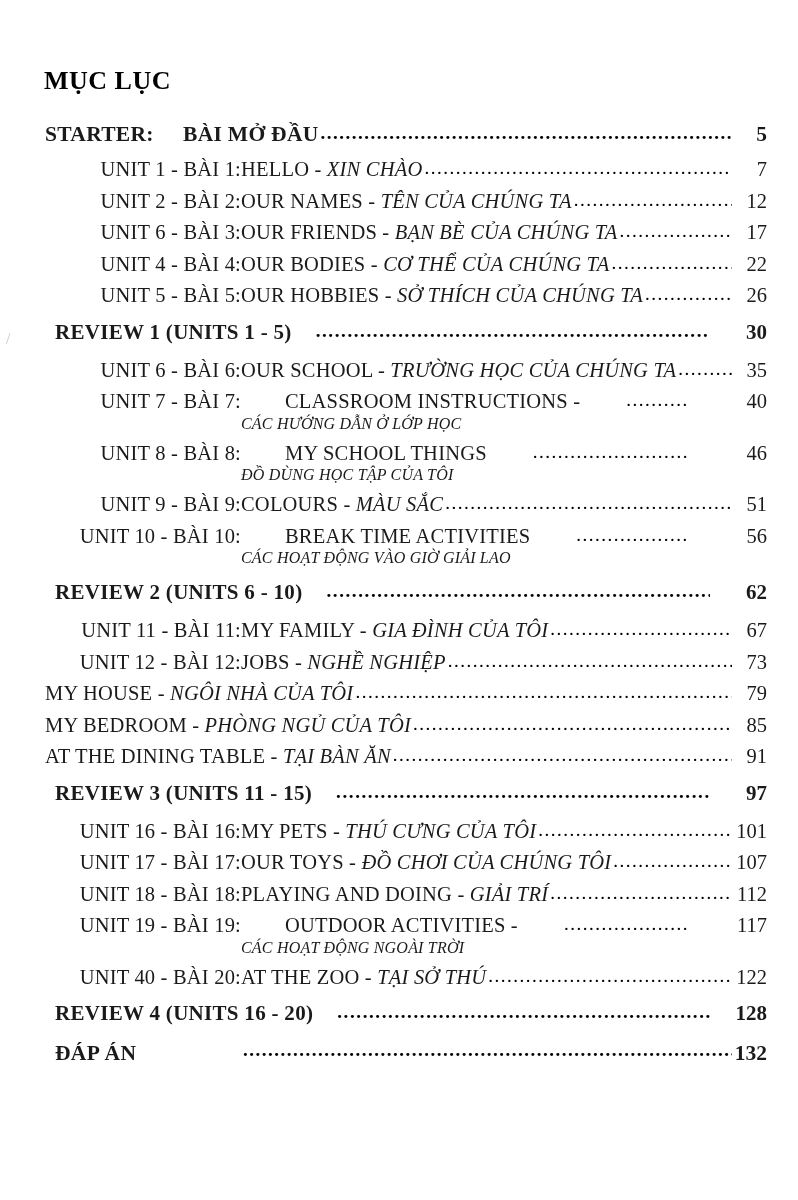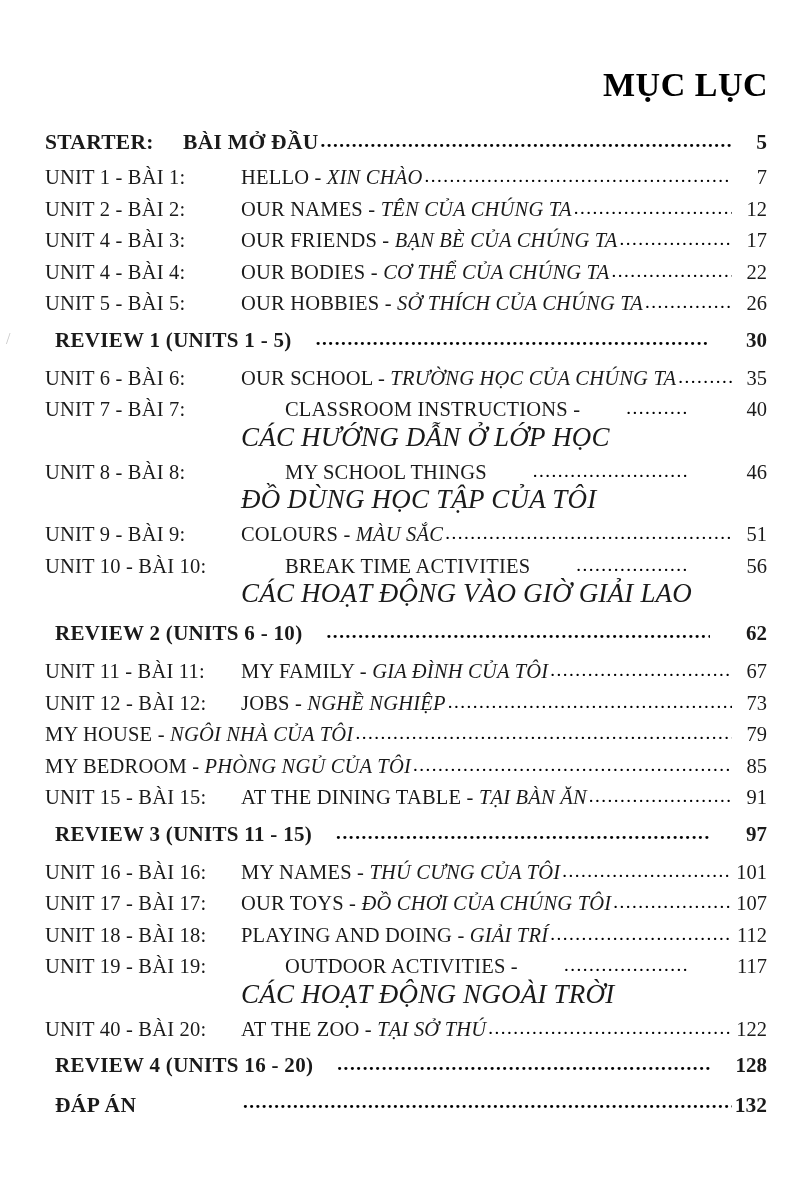--- a/index.html
+++ b/index.html
@@ -19,24 +19,24 @@
   .page {
     position: absolute;
     top: 0; left: 0;
     width: 798px;
     height: 1200px;
     box-sizing: border-box;
     padding: 66px 30px 0 44px;
   }
 
   .title {
-    text-align: right;
+    text-align: left;
     font-family: "Liberation Serif", serif;
     font-weight: bold;
-    font-size: 34px;
+    font-size: 26px;
     letter-spacing: 0.5px;
     margin: 0 0 26px 0;
     color: #000;
   }
 
   .toc {
     width: 722px;
     margin: 4px auto;
     font-family: Liberation Serif, serif;
   }
@@ -50,20 +50,21 @@
     margin-bottom: 11px;
   }
   .row.tight { margin-bottom: 4px; gap: 44px; }
 
   .unit {
     flex: 0 0 auto;
     width: 196px;
     white-space: nowrap;
     font-variant: small-caps;
     letter-spacing: 0.2px;
+    text-align: right;
   }
 
   .titlecell {
     flex: 0 1 auto;
     white-space: nowrap;
   }
   .eng {
     font-variant: small-caps;
     letter-spacing: 0.2px;
   }
@@ -89,21 +90,21 @@
     flex: 0 0 auto;
     text-align: right;
     min-width: 34px;
     white-space: nowrap;
   }
 
   
   .contline {
     display: flex;
     width: 100%;
-    font-size: 27px;
+    font-size: 16px;
     line-height: 1.0;
     margin-bottom: 11px;
   }
   .contline .spacer {
     flex: 0 0 auto;
     width: 196px;
   }
   .contline .viet2 {
     font-style: italic;
     font-variant: small-caps;
@@ -210,21 +211,21 @@
     </div>
 
     <div class="row">
       <span class="unit">UNIT 2 - BÀI 2:</span>
       <span class="titlecell"><span class="eng">OUR NAMES - </span><span class="viet">TÊN CỦA CHÚNG TA</span></span>
       <span class="dots">........................................................................................................................................................</span>
       <span class="pg">12</span>
     </div>
 
     <div class="row">
-      <span class="unit">UNIT 4 - BÀI 3:</span>
+      <span class="unit">UNIT 6 - BÀI 3:</span>
       <span class="titlecell"><span class="eng">OUR FRIENDS - </span><span class="viet">BẠN BÈ CỦA CHÚNG TA</span></span>
       <span class="dots">........................................................................................................................................................</span>
       <span class="pg">17</span>
     </div>
 
     <div class="row">
       <span class="unit">UNIT 4 - BÀI 4:</span>
       <span class="titlecell"><span class="eng">OUR BODIES - </span><span class="viet">CƠ THỂ CỦA CHÚNG TA</span></span>
       <span class="dots">........................................................................................................................................................</span>
       <span class="pg">22</span>
@@ -316,35 +317,34 @@
       <span class="pg">79</span>
     </div>
 
     <div class="row">
       <span class="titlecell"><span class="eng">MY BEDROOM - </span><span class="viet">PHÒNG NGỦ CỦA TÔI</span></span>
       <span class="dots">........................................................................................................................................................</span>
       <span class="pg">85</span>
     </div>
 
     <div class="row">
-      <span class="unit">UNIT 15 - BÀI 15:</span>
       <span class="titlecell"><span class="eng">AT THE DINING TABLE - </span><span class="viet">TẠI BÀN ĂN</span></span>
       <span class="dots">........................................................................................................................................................</span>
       <span class="pg">91</span>
     </div>
 
     <div class="review">
       <span class="rlbl">REVIEW 3 (UNITS 11 - 15)</span>
       <span class="dots">........................................................................................................................................................</span>
       <span class="pg">97</span>
     </div>
 
     <div class="row">
       <span class="unit">UNIT 16 - BÀI 16:</span>
-      <span class="titlecell"><span class="eng">MY NAMES - </span><span class="viet">THÚ CƯNG CỦA TÔI</span></span>
+      <span class="titlecell"><span class="eng">MY PETS - </span><span class="viet">THÚ CƯNG CỦA TÔI</span></span>
       <span class="dots">........................................................................................................................................................</span>
       <span class="pg">101</span>
     </div>
 
     <div class="row">
       <span class="unit">UNIT 17 - BÀI 17:</span>
       <span class="titlecell"><span class="eng">OUR TOYS - </span><span class="viet">ĐỒ CHƠI CỦA CHÚNG TÔI</span></span>
       <span class="dots">........................................................................................................................................................</span>
       <span class="pg">107</span>
     </div>

